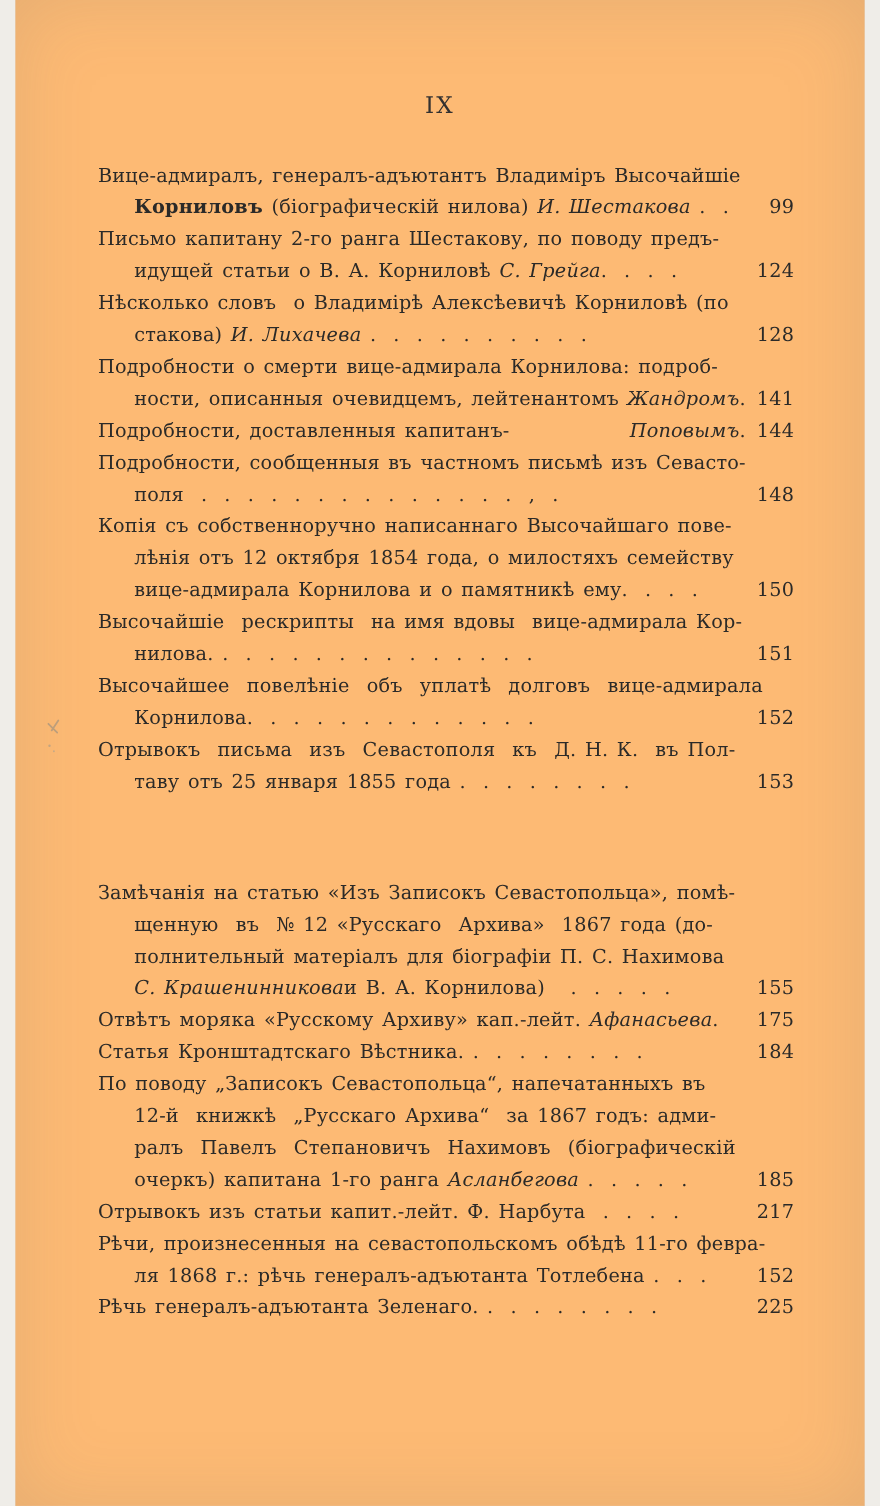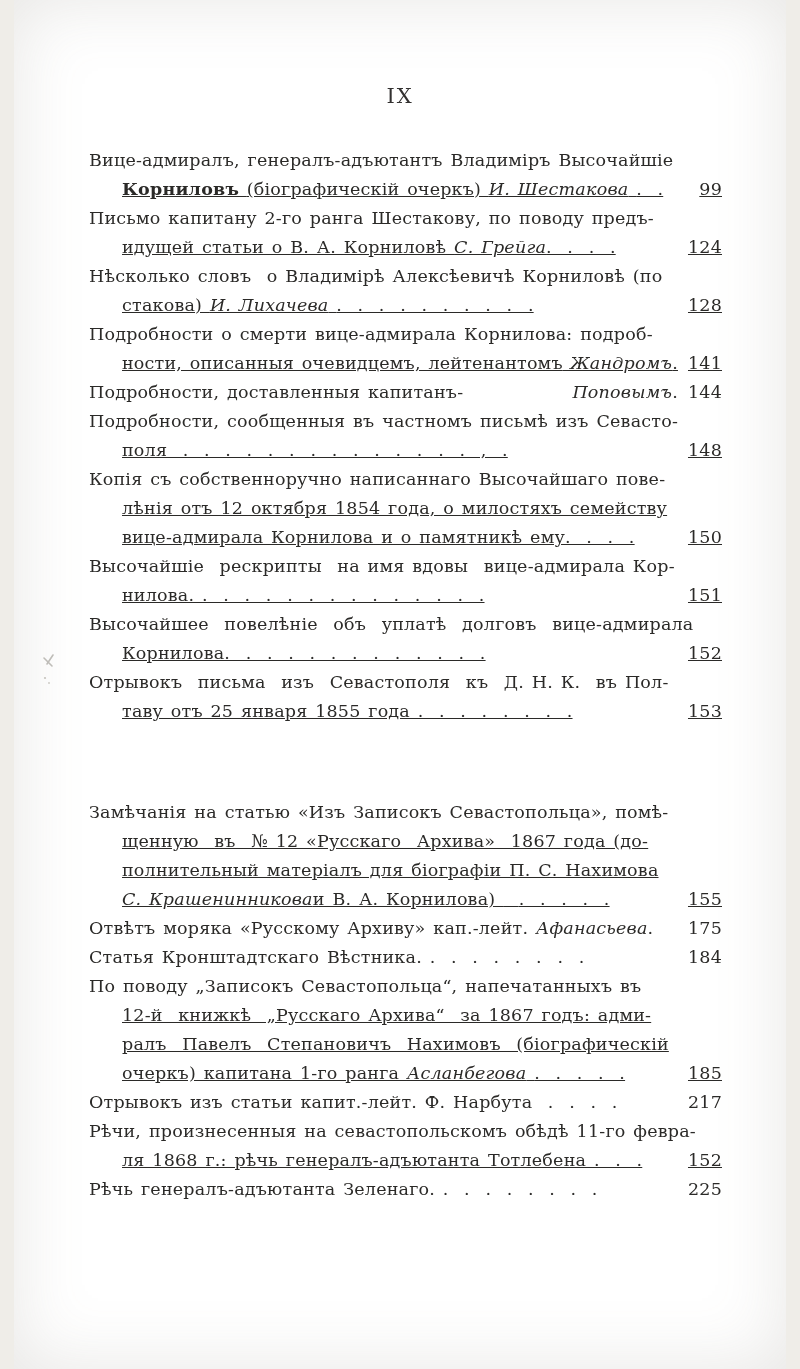--- a/index.html
+++ b/index.html
@@ -1,21 +1,21 @@
 <!DOCTYPE html>
 <html><head>
 <meta charset="utf-8">
 <style>
   html, body { margin: 0; padding: 0; background: #efede8; }
   .page {
     position: relative;
     width: 772px;
     height: 1369px;
     margin: 0 auto;
-    background: #ffffff;
+    background: #fdba74;
     box-shadow: inset 0 0 70px rgba(120,115,105,0.18);
     font-family: "DejaVu Serif", "Liberation Serif", serif;
     color: #2b2a28;
     overflow: hidden;
   }
   .page-header {
     position: absolute;
     top: 84px;
     left: 0; right: 0;
     text-align: center;
@@ -32,21 +32,21 @@
     word-spacing: 2px;
     letter-spacing: 0.2px;
   }
   .toc-section + .toc-section { margin-top: 72px; }
   .line {
     line-height: 29px;
     height: 29px;
     white-space: pre-wrap;
     overflow: hidden;
   }
-  .line.cont { padding-left: 33px; text-decoration: underline; }
+  .line.cont { padding-left: 33px; }
   .line.last { display: flex; align-items: baseline; }
   .seg.it { font-style: italic; }
   .seg.bd { font-weight: bold; }
   .page-num {
     margin-left: auto;
     padding-left: 10px;
     white-space: nowrap;
     color: #2b2a28;
   }
   .ink-smudge {
@@ -66,21 +66,21 @@
   <svg class="ink-smudge" width="20" height="40" viewBox="0 0 20 40">
     <path d="M4 6 L12 14 M13 3 L7 12" stroke="#8d8a82" stroke-width="1.6" fill="none" stroke-linecap="round"></path>
     <circle cx="5" cy="26" r="1.1" fill="#9a968c"></circle>
     <circle cx="9" cy="31" r="0.9" fill="#a29e94"></circle>
   </svg>
 
   <div class="content" id="toc">
       <div class="toc-section">
         <div class="entry">
           <div class="line first"><span class="seg">Вице-адмиралъ, генералъ-адъютантъ Владиміръ Высочайшіе</span></div>
-          <div class="line cont last"><span class="seg bd">Корниловъ</span><span class="seg"> (біографическій очеркъ) </span><span class="seg it">И. Шестакова</span><span class="seg"> .  .</span><span class="page-num">99</span></div>
+          <div class="line cont last"><span class="seg bd">Корниловъ</span><span class="seg"> (біографическій нилова) </span><span class="seg it">И. Шестакова</span><span class="seg"> .  .</span><span class="page-num">99</span></div>
         </div>
         <div class="entry">
           <div class="line first"><span class="seg">Письмо капитану 2-го ранга Шестакову, по поводу предъ-</span></div>
           <div class="line cont last"><span class="seg">идущей статьи о В. А. Корниловѣ </span><span class="seg it">С. Грейга</span><span class="seg">.  .  .  .</span><span class="page-num">124</span></div>
         </div>
         <div class="entry">
           <div class="line first"><span class="seg">Нѣсколько словъ  о Владимірѣ Алексѣевичѣ Корниловѣ (по</span></div>
           <div class="line cont last"><span class="seg">стакова) </span><span class="seg it">И. Лихачева</span><span class="seg"> .  .  .  .  .  .  .  .  .  .</span><span class="page-num">128</span></div>
         </div>
         <div class="entry">

